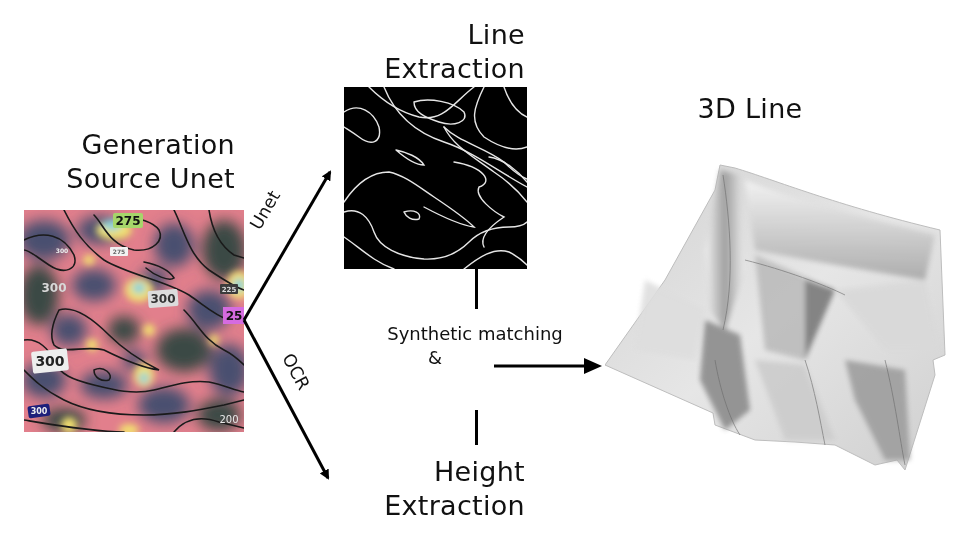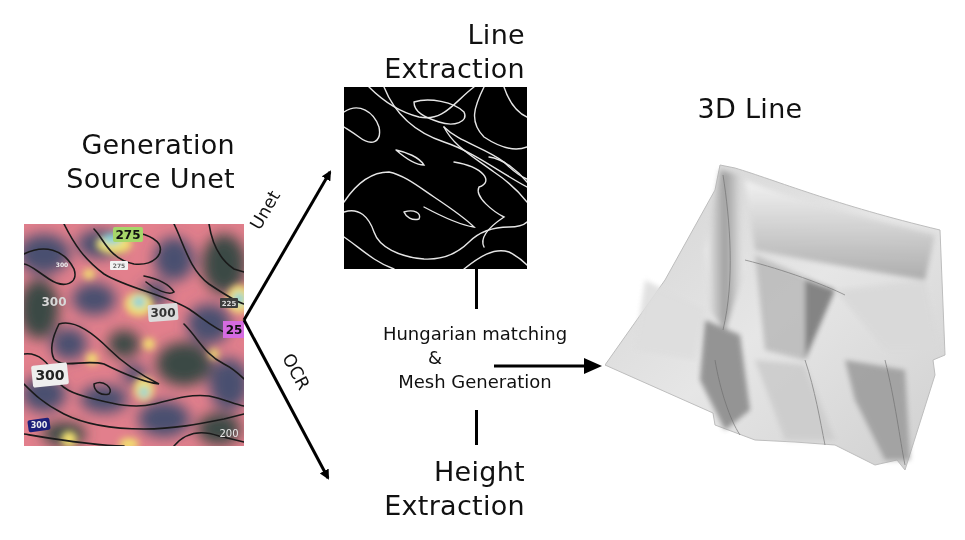--- a/index.html
+++ b/index.html
@@ -15,21 +15,21 @@
   svg { display: block; }
 </style>
 </head>
 <body>
 
 <div class="heading" style="left:30px; top:128px; width:205px;">
   <span>Generation</span>
   <span>Source Unet</span>
 </div>
 
-<div class="panel" style="left:24px; top:224px; width:220px; height:222px;">
+<div class="panel" style="left:24px; top:210px; width:220px; height:222px;">
   <svg width="220" height="222" viewBox="0 0 220 222">
     <defs>
       <filter id="blur6" x="-20%" y="-20%" width="140%" height="140%">
           <feGaussianBlur stdDeviation="7"></feGaussianBlur>
         </filter>
       <filter id="blur3" x="-20%" y="-20%" width="140%" height="140%">
           <feGaussianBlur stdDeviation="3.5"></feGaussianBlur>
         </filter>
     </defs>
     <rect width="220" height="222" fill="#e27f8c"></rect>
@@ -147,23 +147,22 @@
       <path d="M120,182 C135,170 150,160 165,165 C175,170 180,175 183,178"></path>
       <path d="M145,70 C160,72 175,85 183,95"></path>
     </g>
   </svg>
 </div>
 
 <div class="panel" style="left:475px; top:269px; width:3px; height:40px; background:#000;"></div>
 <div class="panel" style="left:475px; top:410px; width:3px; height:35px; background:#000;"></div>
 
 <div class="mid-text" style="left:340px; top:322px; width:270px;">
-  <span>Hungarian matching</span>
+  <span>Synthetic matching</span>
   <span style="margin-right:80px;">&amp;</span>
-  <span>Mesh Generation</span>
 </div>
 
 <svg class="panel" style="left:492px; top:356px;" width="112" height="20" viewBox="0 0 112 20">
   <line x1="2" y1="10" x2="94" y2="10" stroke="#000" stroke-width="3"></line>
   <path d="M92,2 L110,10 L92,18 Z" fill="#000"></path>
 </svg>
 
 <div class="heading" style="left:345px; top:455px; width:180px;">
   <span>Height</span>
   <span>Extraction</span>

